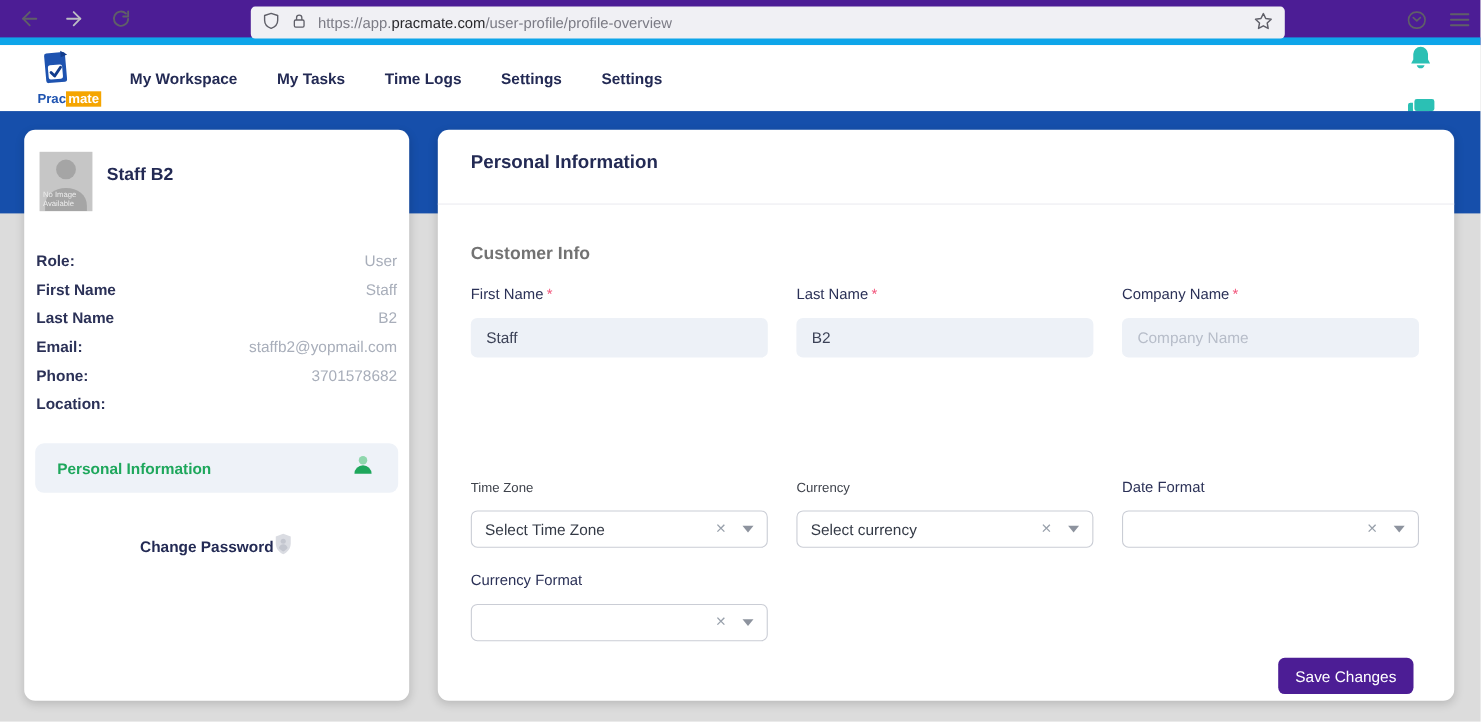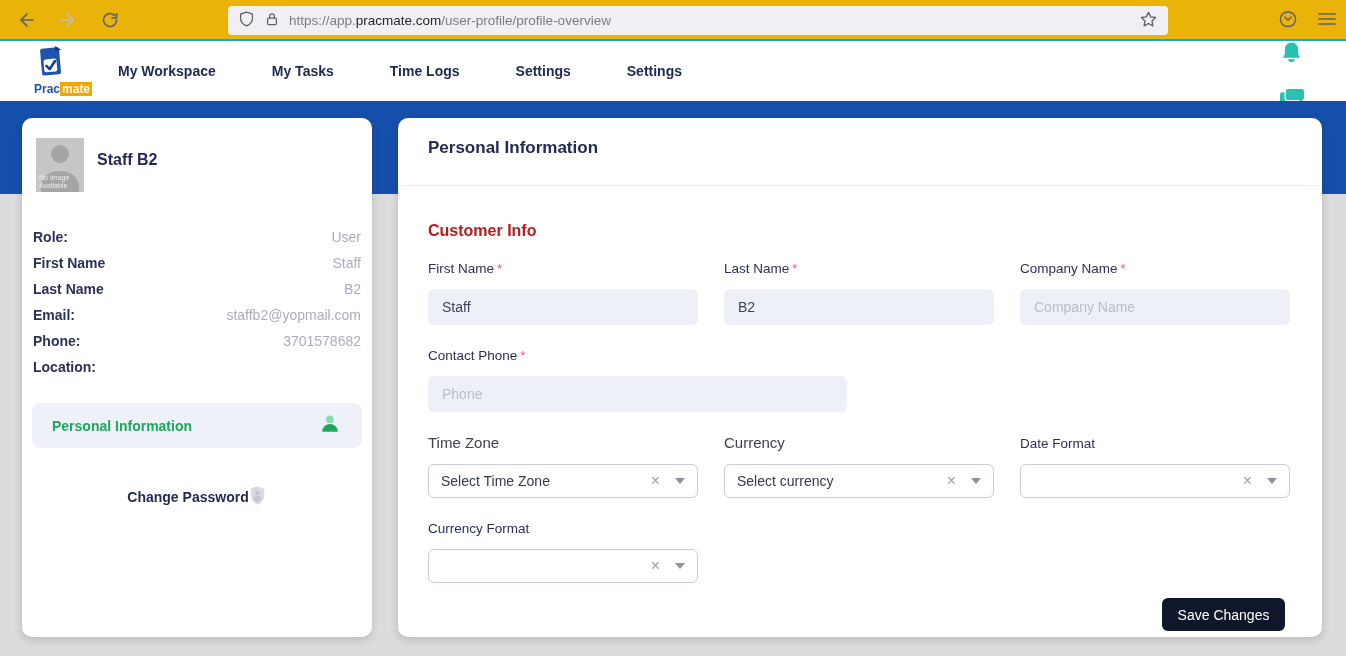--- a/index.html
+++ b/index.html
@@ -7,42 +7,42 @@
   body {
     position: relative;
     font-family: "Liberation Sans", sans-serif;
     background: #dcdcdc;
     overflow: hidden;
     color: #232a54;
   }
   
   .browser-bar {
     position:absolute; top:0; left:0; width:1346px; height:41px;
-    background:#eab308; border-bottom:2px solid #0ea5e9;
+    background:#4c1d95; border-bottom:7px solid #0ea5e9;
     display:flex; align-items:center;
   }
   .nav-btns { display:flex; align-items:center; gap:22px; padding-left:16px; }
   .nav-btns svg { display:block; }
   .url-bar {
     position:absolute; left:228px; top:6px; width:940px; height:29px;
     background:#f0f0f4; border-radius:4px;
     display:flex; align-items:center; gap:9px; padding:0 10px;
     font-size:13.5px;
   }
   .url-text { white-space:nowrap; }
   .url-dim { color:#7b7b85; }
   .url-host { color:#28282c; }
   .browser-right { position:absolute; right:10px; top:0; height:41px; display:flex; align-items:center; gap:20px; }
   
   .app-navbar { position:absolute; top:41px; left:0; width:1346px; height:60px; background:#ffffff; }
   .brand { position:absolute; left:34px; top:4px; width:72px; cursor:pointer; }
   .brand-text { font-size:12px; font-weight:700; line-height:12px; margin-top:-2px; white-space:nowrap; }
   .brand-prac { color:#1e53b0; }
   .brand-mate { color:#ffffff; background:#f5a500; padding:0 2px; }
-  .nav-links { position:absolute; left:118px; top:0; height:60px; display:flex; align-items:center; gap:56px; }
+  .nav-links { position:absolute; left:118px; top:0; height:60px; display:flex; align-items:center; gap:36px; }
   .nav-link { font-size:14px; font-weight:600; color:#232a54; cursor:pointer; white-space:nowrap; }
   .nav-right { position:absolute; right:28px; top:0; height:60px; display:flex; align-items:center; gap:17px;flex-direction:column; }
   .greeting { font-size:14px; color:#232a54; }
   .greeting b { font-weight:700; }
   .avatar-chip {
     width:37px; height:37px; border-radius:9px; background:#e4e4e8;
     display:flex; align-items:center; justify-content:center;
     font-size:15px; font-weight:700; color:#232a54; cursor:pointer;
   }
   
@@ -62,24 +62,24 @@
   .detail-value { font-size:14px; color:#a8aeba; }
   .menu-item { position:absolute; left:10px; width:330px; display:flex; align-items:center; justify-content:space-between; padding:0 21px 0 20px; cursor:pointer; border-radius:8px; }
   .menu-item.active { top:285px; height:45px; background:#eef2f8; }
   .menu-item.plain { top:358px; height:42px;justify-content:center; }
   .menu-label-active { font-size:14px; font-weight:600; color:#1ea75c; }
   .menu-label { font-size:14px; font-weight:600; color:#232a54; }
   
   .main-header { height:68px; padding:20px 30px 0; border-bottom:1px solid #ececf1; }
   .main-title { font-size:17px; font-weight:700; color:#232a54; }
   .main-subtitle { font-size:13px; color:#b9bec9; margin-top:6px; }
-  .section-title { position:absolute; left:30px; top:104px; font-size:16px; font-weight:600; color:#b91c1c; }
+  .section-title { position:absolute; left:30px; top:104px; font-size:16px; font-weight:600; color:#737373; }
   .fgroup { position:absolute; }
   .flabel { font-size:13.5px; color:#2b3157; }
-  .flabel-sys { font-size:15px; color:#3f434c; }
+  .flabel-sys { font-size:12px; color:#3f434c; }
   .req { color:#f2567c; margin-left:3px; }
   .text-input {
     display:block; margin-top:12px; height:36px; width:270px;
     background:#edf1f7; border:none; border-radius:6px;
     padding:0 14px; font-size:14px; color:#3c4257;
     font-family:"Liberation Sans", sans-serif; outline:none;
   }
   .text-input.wide { width:419px; }
   .text-input::placeholder { color:#b7bdc9; }
   .select {
@@ -87,21 +87,21 @@
     background:#fff; border:1px solid #cacdd5; border-radius:6px;
     display:flex; align-items:center; padding:0 12px;
     font-size:14px; color:#343a46; cursor:pointer;
   }
   .select .sel-text { white-space:nowrap; }
   .clear-x { margin-left:auto; color:#98a0ab; font-size:16px; line-height:16px; cursor:pointer; }
   .clear-x::before { content:"×"; }
   .caret { width:0; height:0; border-left:5px solid transparent; border-right:5px solid transparent; border-top:6px solid #8d939e; margin-left:15px; cursor:pointer; }
   .save-btn {
     position:absolute; left:764px; top:480px; width:123px; height:33px;
-    background:#0f172a; color:#ffffff; border:none; border-radius:6px;
+    background:#4c1d95; color:#ffffff; border:none; border-radius:6px;
     font-size:14px; font-family:"Liberation Sans", sans-serif; cursor:pointer;
   }
 </style>
 </head>
 <body>
 
 <div class="browser-bar">
   <div class="nav-btns">
     <span>
       <svg width="20" height="20" viewBox="0 0 20 20" fill="none" stroke="#5f5f68" stroke-width="1.7" stroke-linecap="round" stroke-linejoin="round">
@@ -274,24 +274,20 @@
   </div>
   <div class="fgroup" style="left:326px; top:141px;">
     <span class="flabel"><span>Last Name</span><span class="req">*</span></span>
     <input class="text-input" value="B2" style="">
   </div>
   <div class="fgroup" style="left:622px; top:141px;">
     <span class="flabel"><span>Company Name</span><span class="req">*</span></span>
     <input class="text-input" placeholder="Company Name" style="">
   </div>
 
-  <div class="fgroup" style="left:30px; top:228px;">
-    <span class="flabel"><span>Contact Phone</span><span class="req">*</span></span>
-    <input class="text-input wide" placeholder="Phone" style="">
-  </div>
 
   <div class="fgroup" style="left:30px; top:316px;">
     <span class="flabel-sys">Time Zone</span>
     <div class="select">
       <span class="sel-text">Select Time Zone</span>
       <span class="clear-x"></span>
       <span class="caret"></span>
     </div>
   </div>
   <div class="fgroup" style="left:326px; top:316px;">

